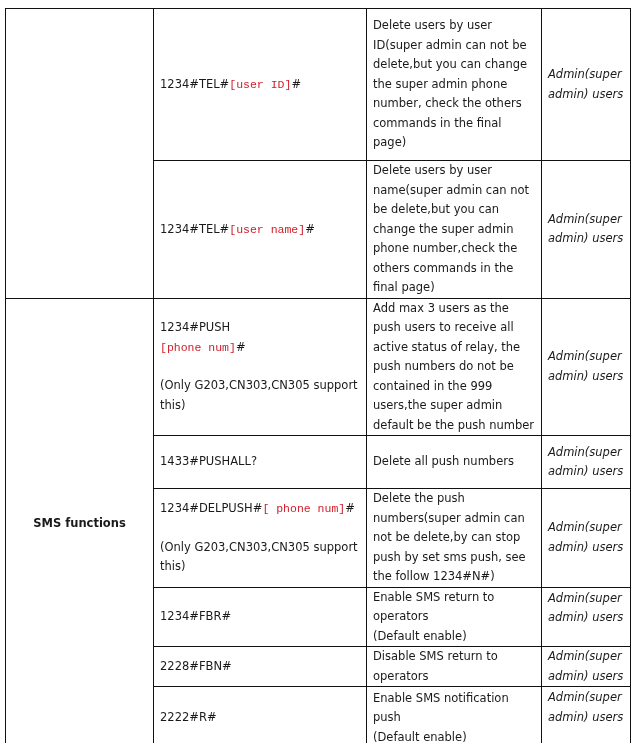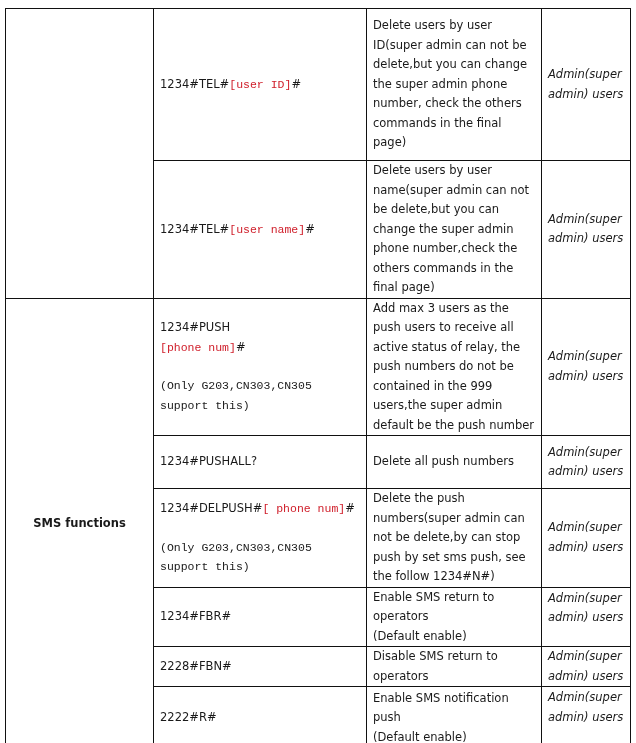--- a/index.html
+++ b/index.html
@@ -37,21 +37,21 @@
     col.c4 { width: 89px; }
     td.category {
       text-align: center;
       font-weight: bold;
       font-size: 12px;
     }
     td.cmd { padding-left: 6px; }
     td.desc { padding-left: 5px; padding-right: 4px; }
     td.perm { padding-left: 5px; padding-right: 2px; vertical-align: middle; font-style: italic; }
     .red { color: #d0202c; font-family: Liberation Mono, monospace; }
-    .note { display: block; margin-top: 19px; font-family: Liberation Mono, monospace; }
+    .note { display: block; margin-top: 19px; }
     .line { display: block; }
     .perm-top { vertical-align: top !important; padding-top: 1px !important; }
   </style>
 </head>
 <body>
 
 <table class="cmd-table">
   <colgroup>
     <col class="c1">
       <col class="c2">
@@ -83,21 +83,21 @@
         <span class="line">1234#PUSH</span>
         <span class="line"><span class="red">[phone num]</span><span>#</span></span>
         <span class="note">(Only G203,CN303,CN305 support this)</span>
       </td>
       <td class="desc">Add max 3 users as the push users to receive all active status of relay, the push numbers do not be contained in the 999 users,the super admin default be the push number</td>
       <td class="perm">Admin(super admin) users</td>
     </tr>
 
     <tr style="height:53px;">
       <td class="cmd">
-        <span>1234#PUSHALL?</span>
+        <span>1433#PUSHALL?</span>
       </td>
       <td class="desc">Delete all push numbers</td>
       <td class="perm">Admin(super admin) users</td>
     </tr>
 
     <tr style="height:97px;margin-top:48px;">
       <td class="cmd">
         <span class="line"><span>1234#DELPUSH#</span><span class="red">[ phone num]</span><span>#</span></span>
         <span class="note">(Only G203,CN303,CN305 support this)</span>
       </td>

